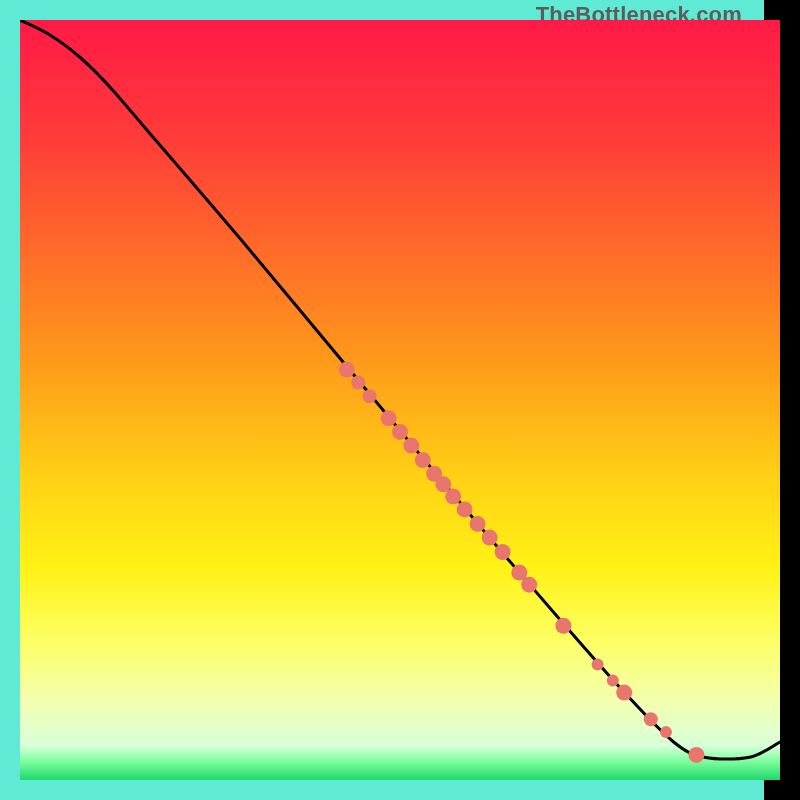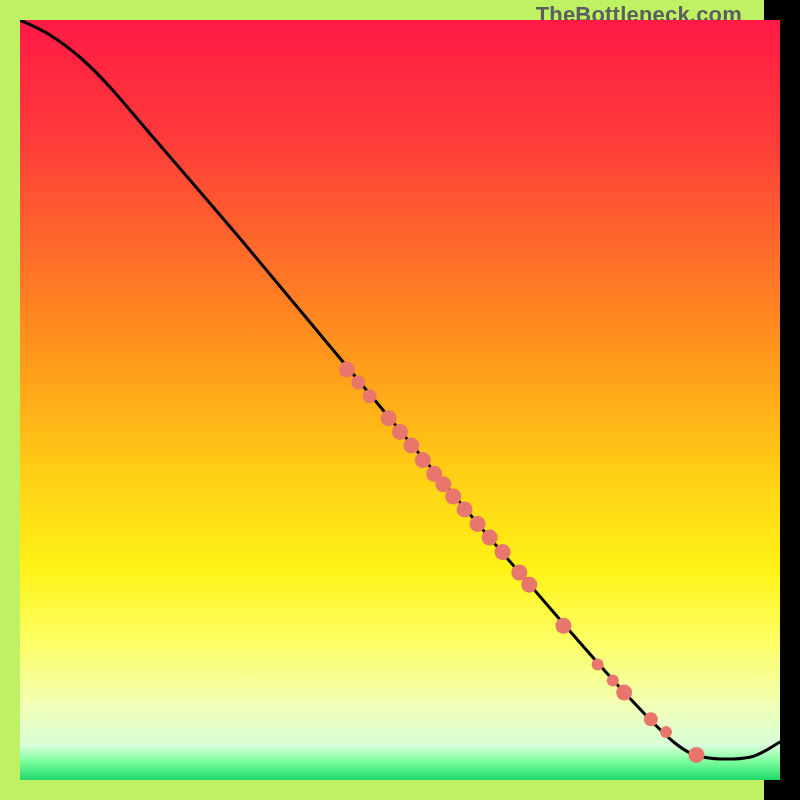--- a/index.html
+++ b/index.html
@@ -6,21 +6,21 @@
     margin: 0;
     padding: 0;
     width: 800px;
     height: 800px;
     background: #000000;
     overflow: hidden;
   }
   .outer {
     width: 764px;
     height: 800px;
-    background: #bef264;
+    background: #5eead4;
     position: relative;
   }
   .plot {
     position: absolute;
     left: 20px;
     top: 20px;
     width: 760px;
     height: 760px;
   }
   .watermark {

